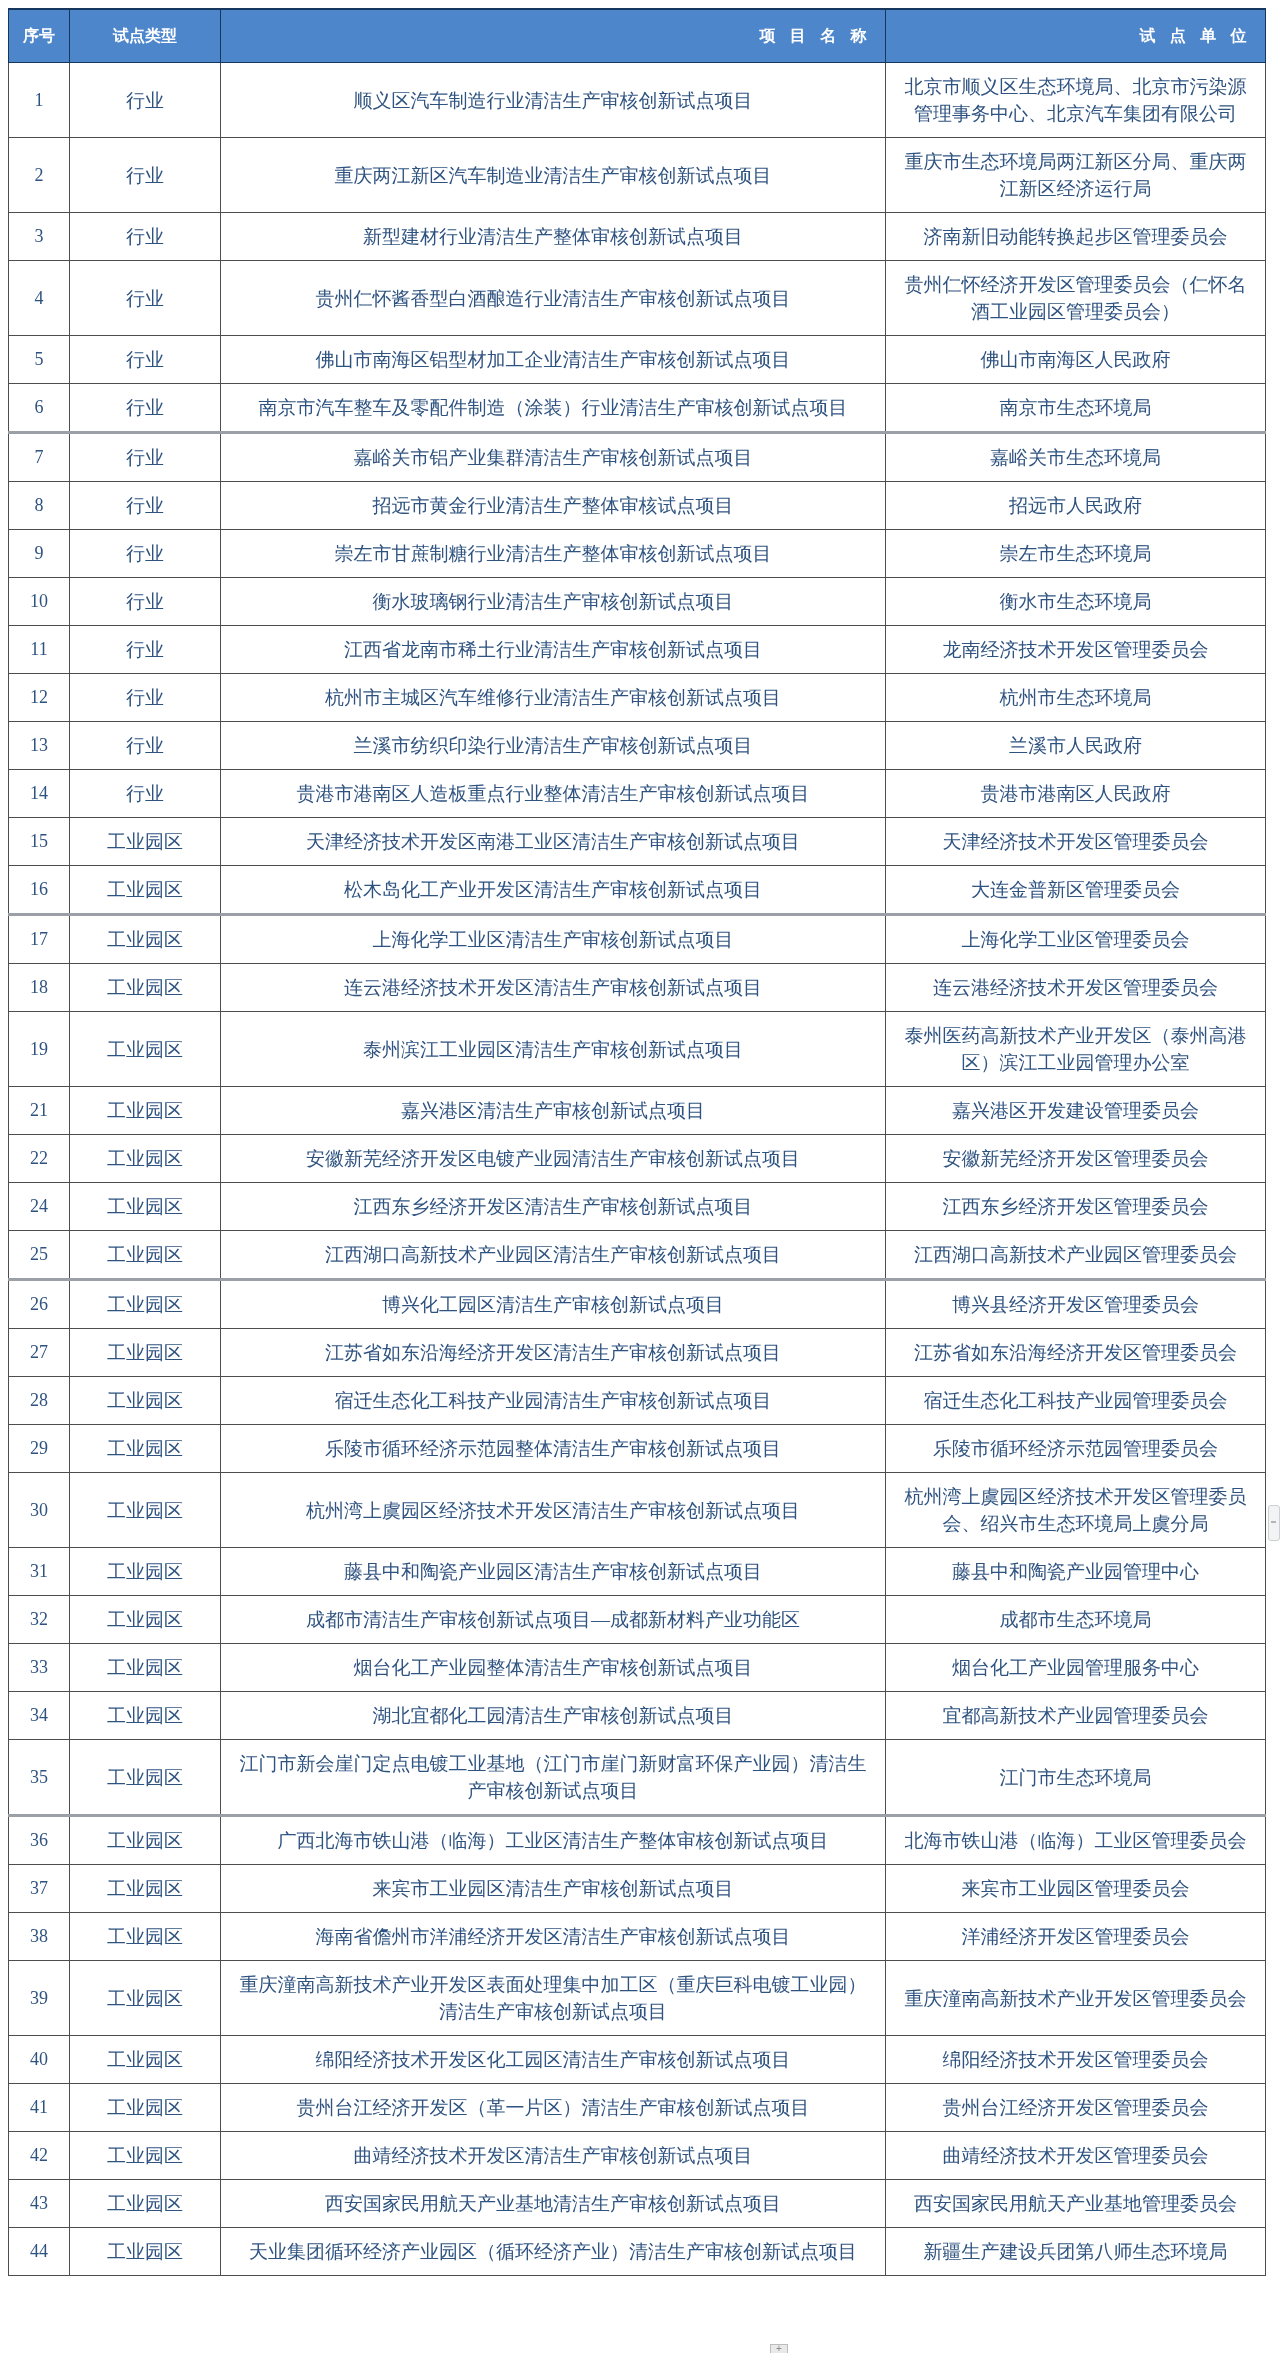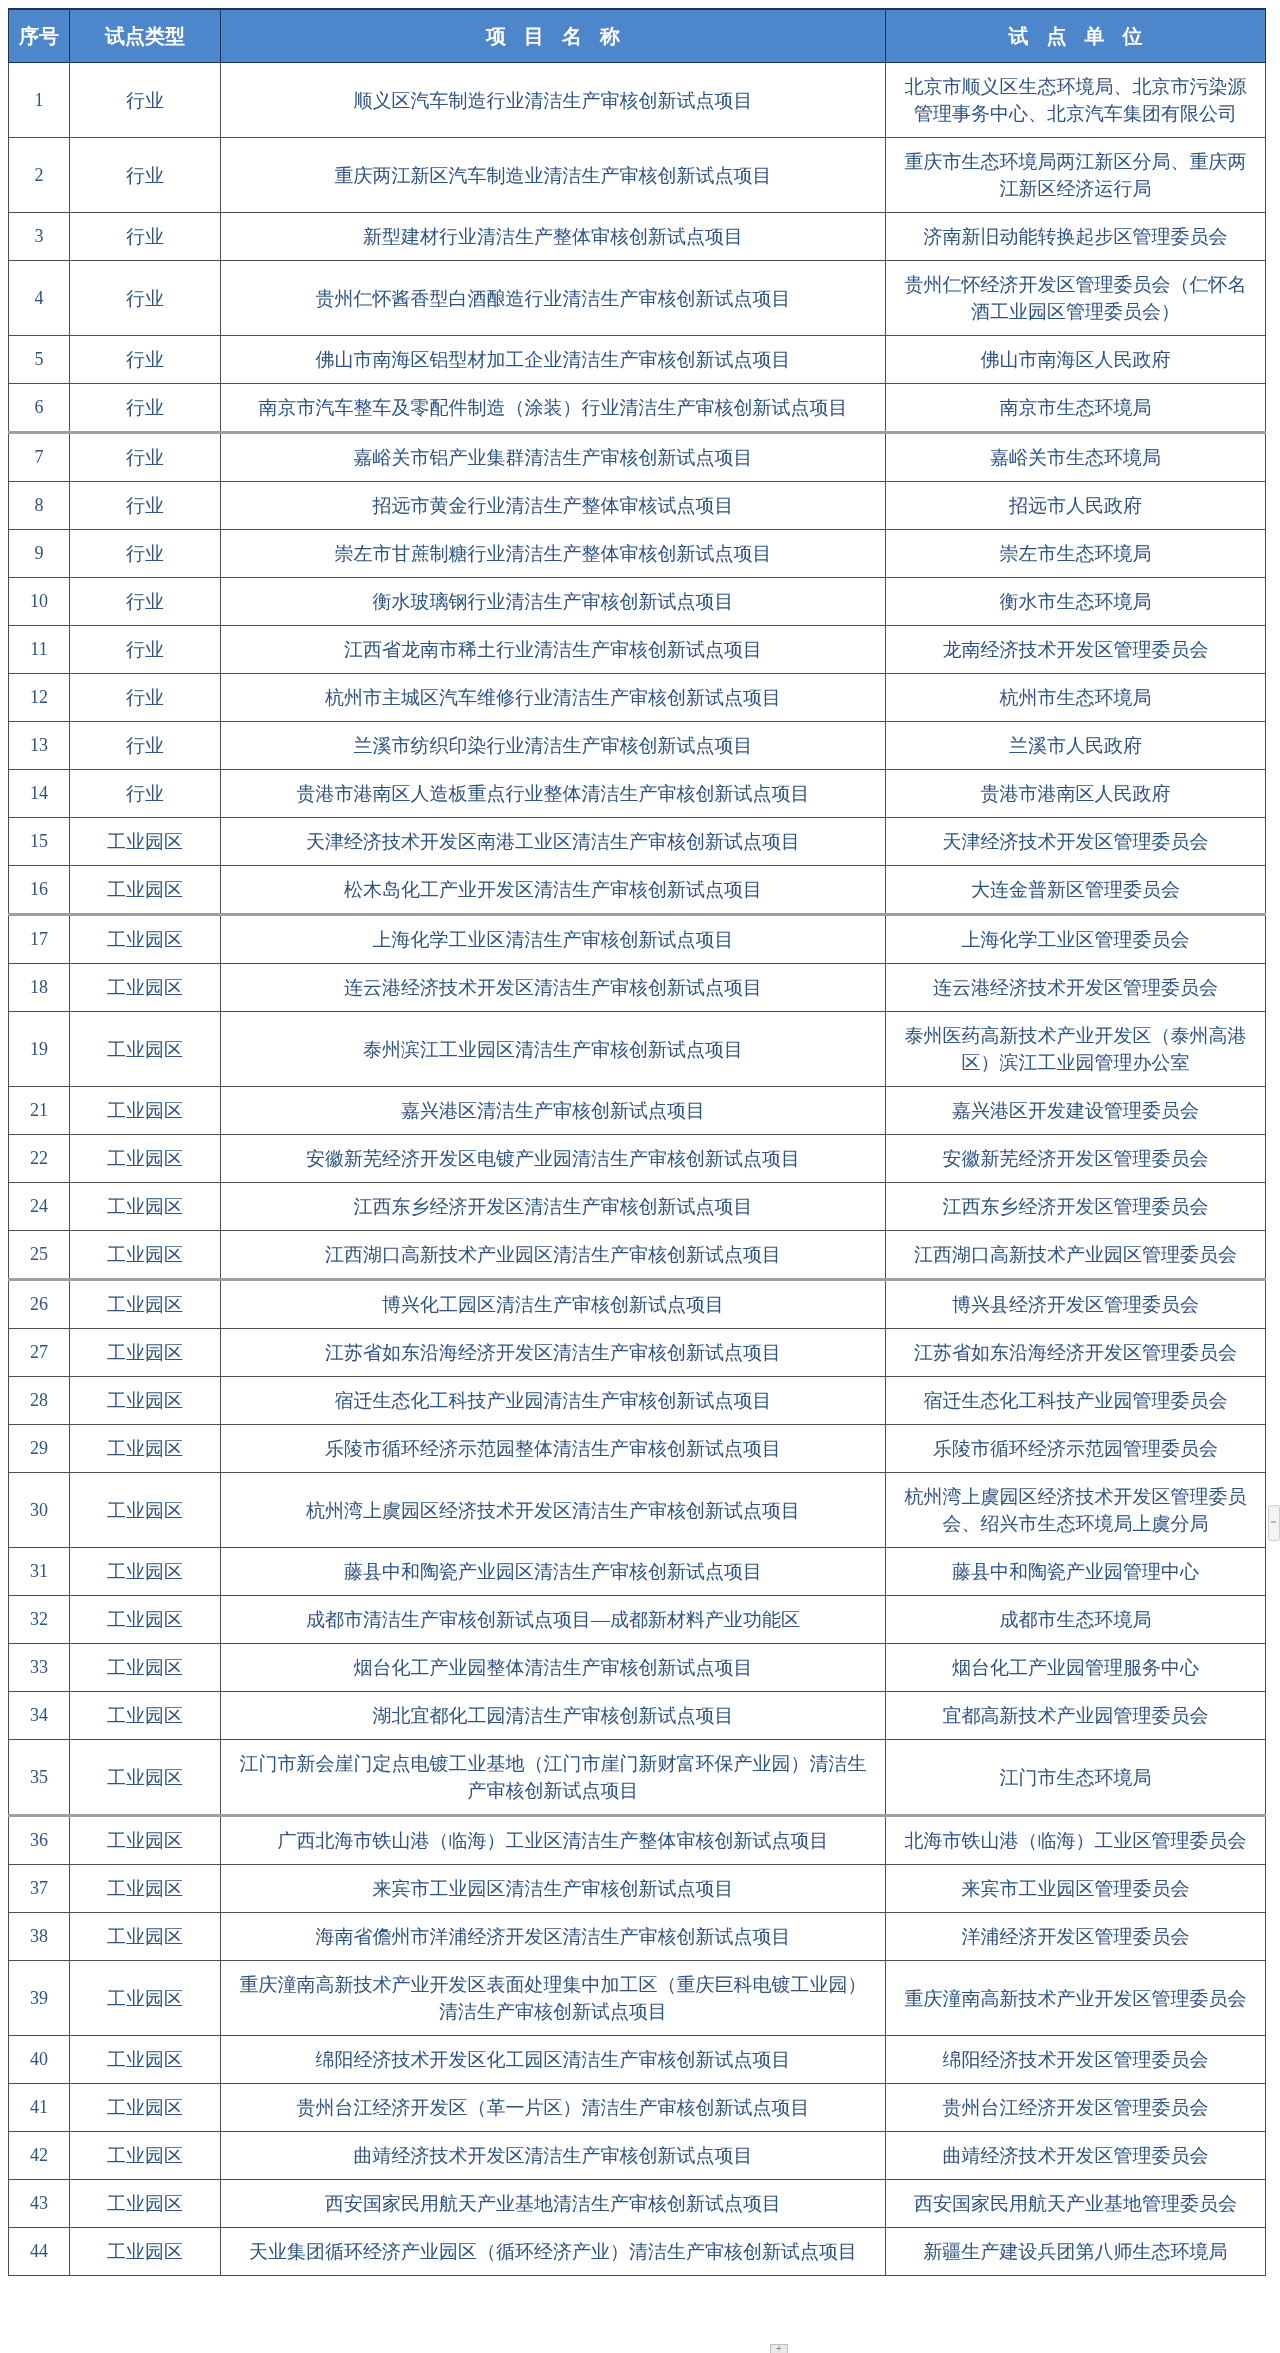--- a/index.html
+++ b/index.html
@@ -25,29 +25,29 @@
   }
   col.c-idx  { width: 61px; }
   col.c-type { width: 151px; }
   col.c-proj { width: 665px; }
   col.c-unit { width: 380px; }
 
   thead th {
     background: #4E86CC;
     color: #ffffff;
     font-weight: bold;
-    font-size: 20px;
+    font-size: 16px;
     height: 48px;
     border: 1px solid #17365D;
     border-top: 2px solid #17365D;
     padding: 2px 4px;
     text-align: center;
     vertical-align: middle;
   }
-  th.spread { letter-spacing: 0.9em; text-indent: 0.9em; }
+  th.spread { letter-spacing: 0.9em; text-indent: 0.9em; text-align: right; }
 
   tbody td {
     border: 1px solid #4D4D4D;
     color: #2F5380;
     font-size: 19px;
     line-height: 27px;
     padding: 10px 10px;
     text-align: center;
     vertical-align: middle;
     word-break: break-all;

